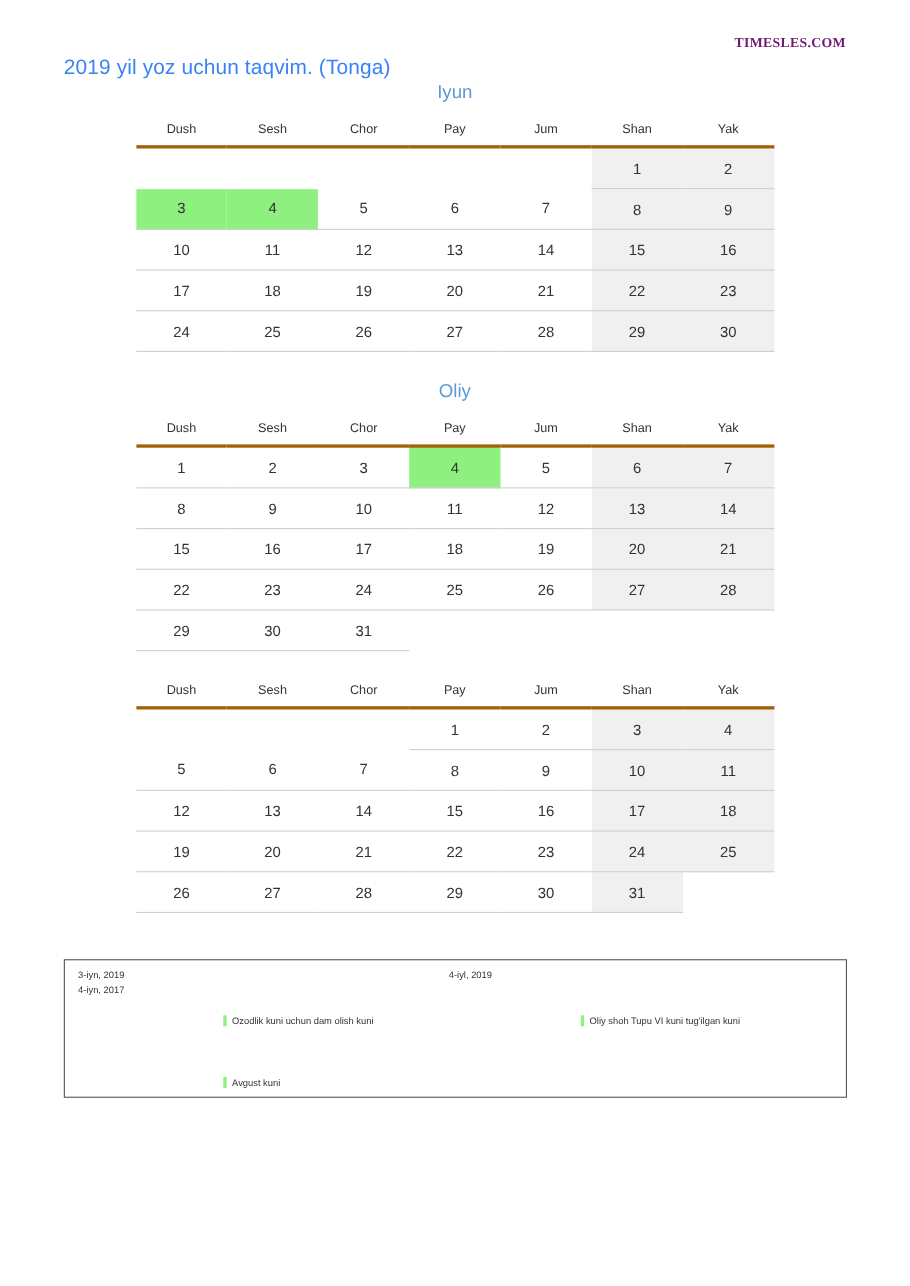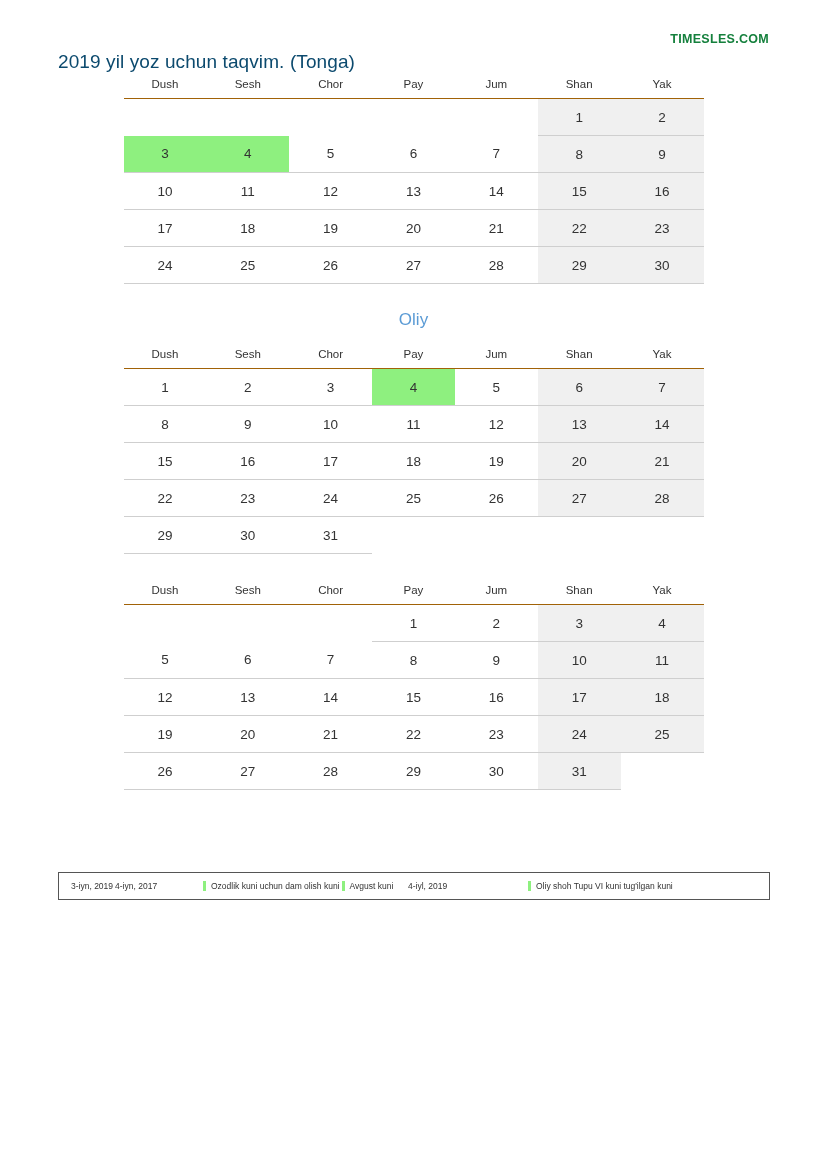--- a/index.html
+++ b/index.html
@@ -24,30 +24,31 @@
   }
   .header {
     display: flex;
     align-items: center;
     justify-content: space-between;
     padding: 18px 58px 0 58px;
     height: 42px;
   }
   .page-title {
     font-size: 19px;
-    color: #0c4a6e;
+    color: #3b82f6;
     font-weight: normal;
     letter-spacing: 0.1px;
     margin-top: 45px;
   }
   .brand {
     font-size: 12.5px;
-    color: #15803d;
+    color: #701a75;
     letter-spacing: 0.3px;
     font-weight: bold;
+    font-family: Liberation Serif, serif;
   }
   .months {
     margin-top: 14px;
   }
   .month-block {
     width: 580px;
     margin: 0 auto 26px auto;
   }
   .month-name {
     text-align: center;
@@ -60,21 +61,21 @@
     border-collapse: collapse;
     width: 580px;
     table-layout: fixed;
   }
   table.cal th {
     font-size: 11.5px;
     font-weight: normal;
     color: #333333;
     padding: 4px 0 8px 0;
     text-align: center;
-    border-bottom: 1px solid #a16207;
+    border-bottom: 3px solid #a16207;
   }
   table.cal td {
     height: 36px;
     text-align: center;
     font-size: 13.5px;
     color: #333333;
     border-bottom: 1px solid #cfcfcf;
     padding: 0;
     vertical-align: middle;
   }
@@ -95,33 +96,34 @@
     left: 58px;
     top: 872px;
     width: 712px;
     box-sizing: border-box;
     border: 1px solid #555555;
     padding: 7px 10px 7px 12px;
     display: flex;
   }
   .legend-col {
     display: flex;
-    flex-direction: row;
+    flex-direction: column;
     gap: 2px;
   }
   .legend-col.left { width: 132px; }
   .legend-col.mid { width: 205px; }
   .legend-col.date2 { width: 120px; }
   .legend-row {
     display: flex;
     align-items: flex-start;
     font-size: 8.5px;
     color: #333333;
     line-height: 12px;
     height: 12px;
+    margin-top: 42px;
   }
   .legend-date {
     font-size: 8.5px;
     color: #333333;
     line-height: 12px;
     height: 12px;
   }
   .swatch {
     display: inline-block;
     width: 3px;
@@ -137,20 +139,21 @@
 
 <div class="page">
 
   <div class="header">
     <div class="page-title">2019 yil yoz uchun taqvim. (Tonga)</div>
     <div class="brand">TIMESLES.COM</div>
   </div>
 
   <div class="months">
       <div class="month-block">
+        <div class="month-name">Iyun</div>
         <table class="cal">
           <thead>
             <tr>
               <th>Dush</th>
               <th>Sesh</th>
               <th>Chor</th>
               <th>Pay</th>
               <th>Jum</th>
               <th>Shan</th>
               <th>Yak</th>

